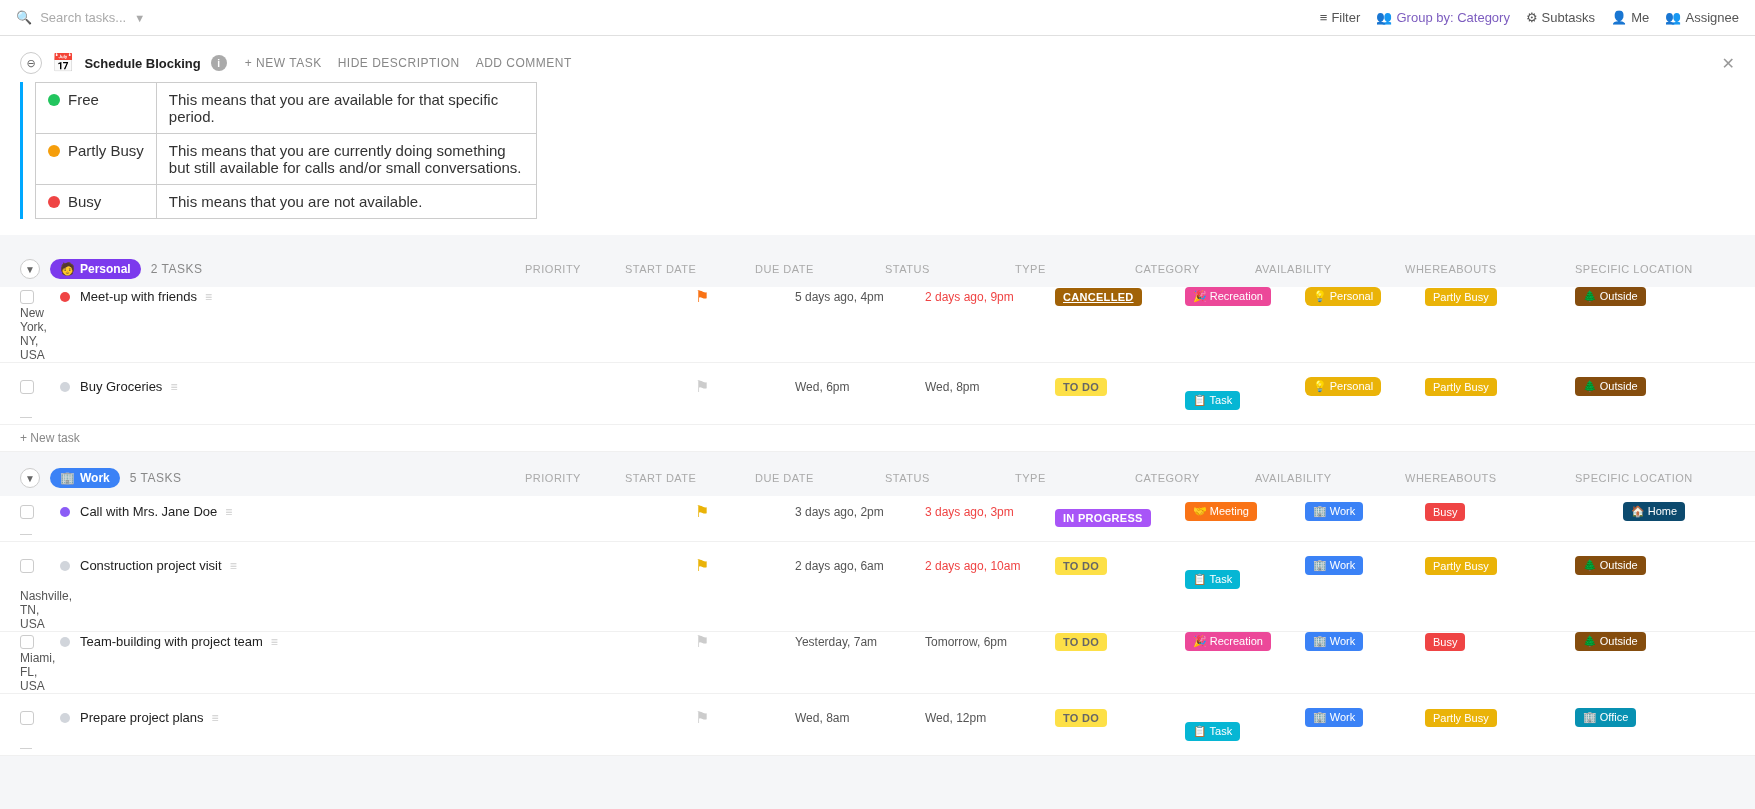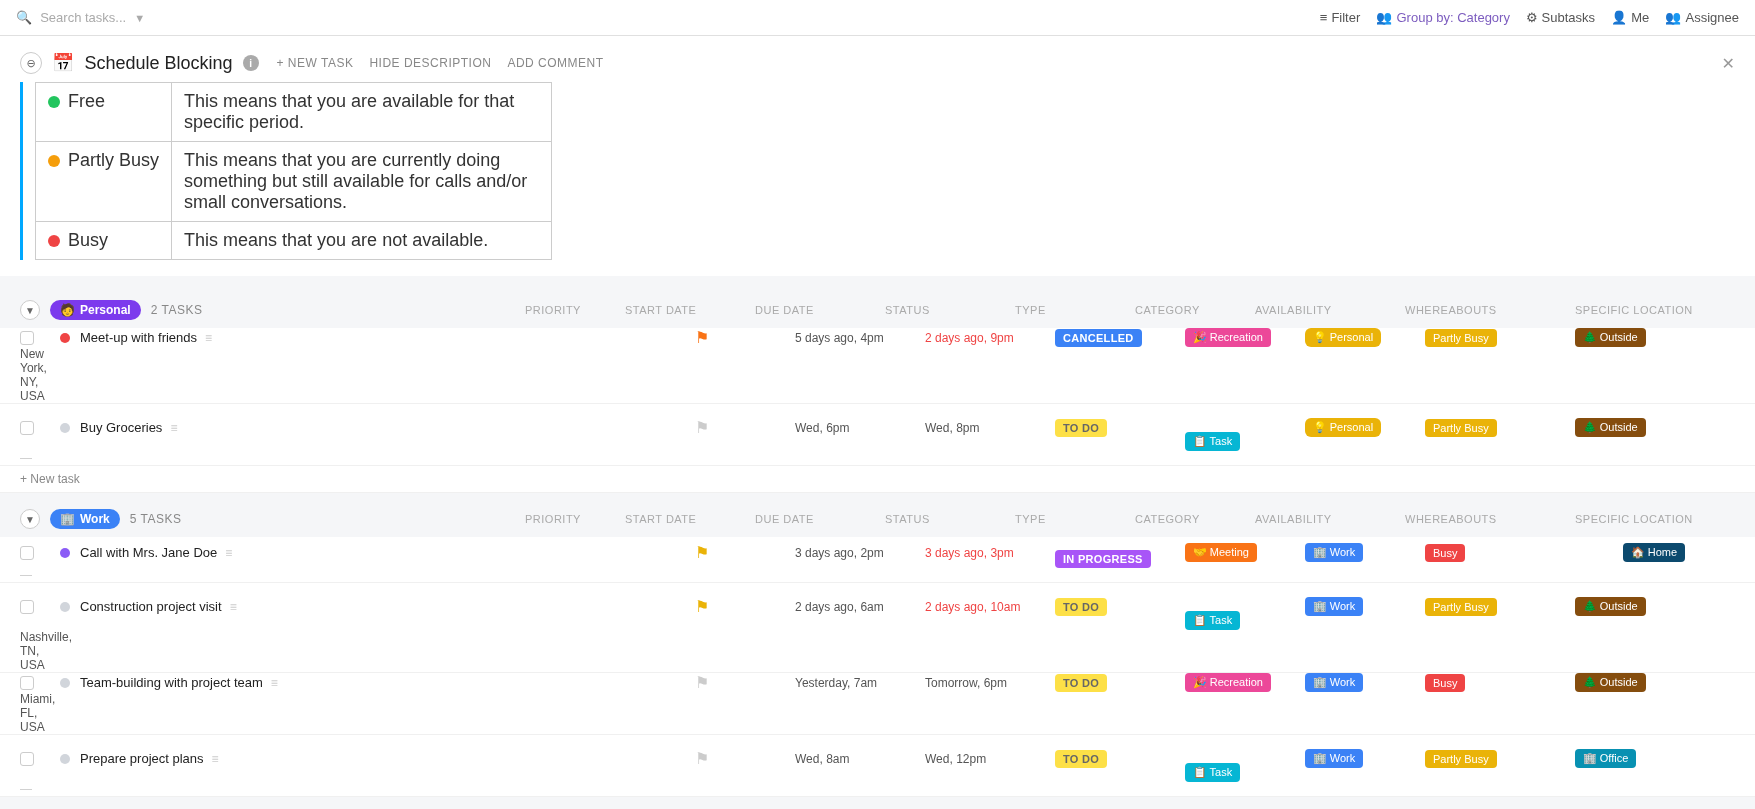--- a/index.html
+++ b/index.html
@@ -64,22 +64,22 @@
       justify-content: center;
       cursor: pointer;
       font-size: 11px;
       color: #666;
       background: #fff;
     }
     .schedule-icon {
       font-size: 18px;
     }
     .schedule-title {
-      font-size: 18px;
-      font-weight: 400;
+      font-size: 13px;
+      font-weight: 700;
       color: #222;
     }
     .info-icon {
       width: 16px;
       height: 16px;
       border-radius: 50%;
       background: #aaa;
       color: #fff;
       font-size: 10px;
       display: flex;
@@ -130,21 +130,21 @@
     
     .avail-table {
       border-collapse: collapse;
       border: 1px solid #ccc;
       background: #fff;
     }
     .avail-table td {
       border: 1px solid #ccc;
       padding: 8px 12px;
       vertical-align: top;
-      font-size: 18px;
+      font-size: 15px;
     }
     .avail-table .status-cell {
       display: flex;
       align-items: center;
       gap: 8px;
       white-space: nowrap;
     }
     .dot {
       width: 12px;
       height: 12px;
@@ -273,21 +273,21 @@
       align-items: center;
       justify-content: center;
       padding: 3px 8px;
       border-radius: 4px;
       font-size: 11px;
       font-weight: 600;
       text-transform: uppercase;
       letter-spacing: 0.3px;
       white-space: nowrap;
     }
-    .status-cancelled { background: #3b82f6; color: #fff; }
+    .status-cancelled { background: #a16207; color: #fff; text-decoration: underline; }
     .status-todo { background: #fde047; color: #666; }
     .status-inprogress { background: #a855f7; color: #fff; margin-top: 13px; }
 
     
     .type-badge {
       display: inline-flex;
       align-items: center;
       gap: 4px;
       padding: 3px 8px;
       border-radius: 4px;

